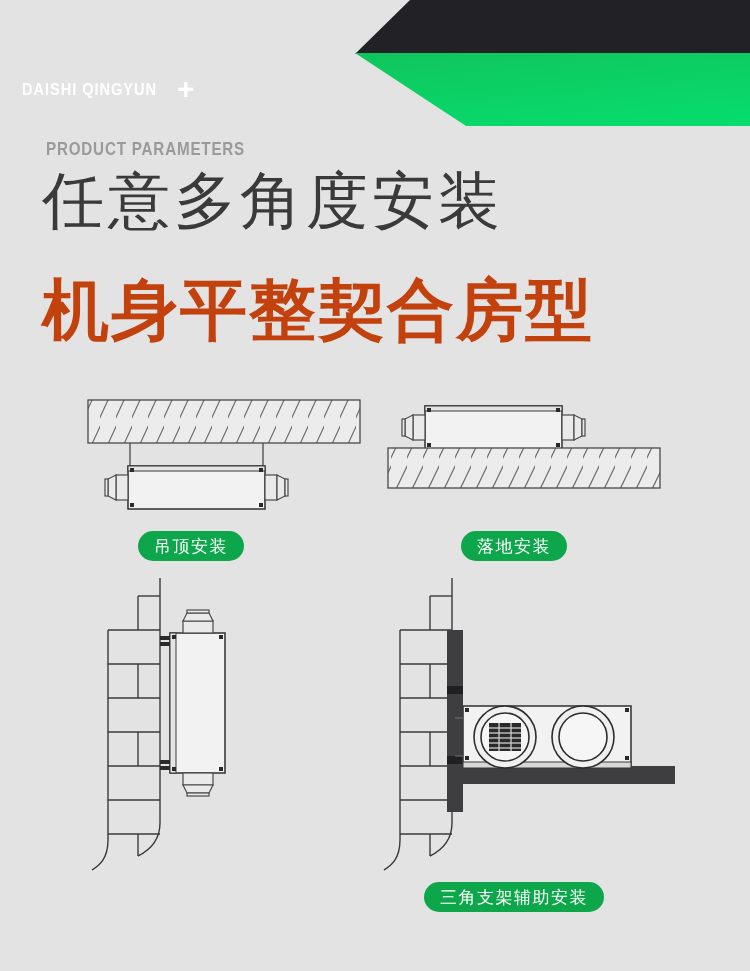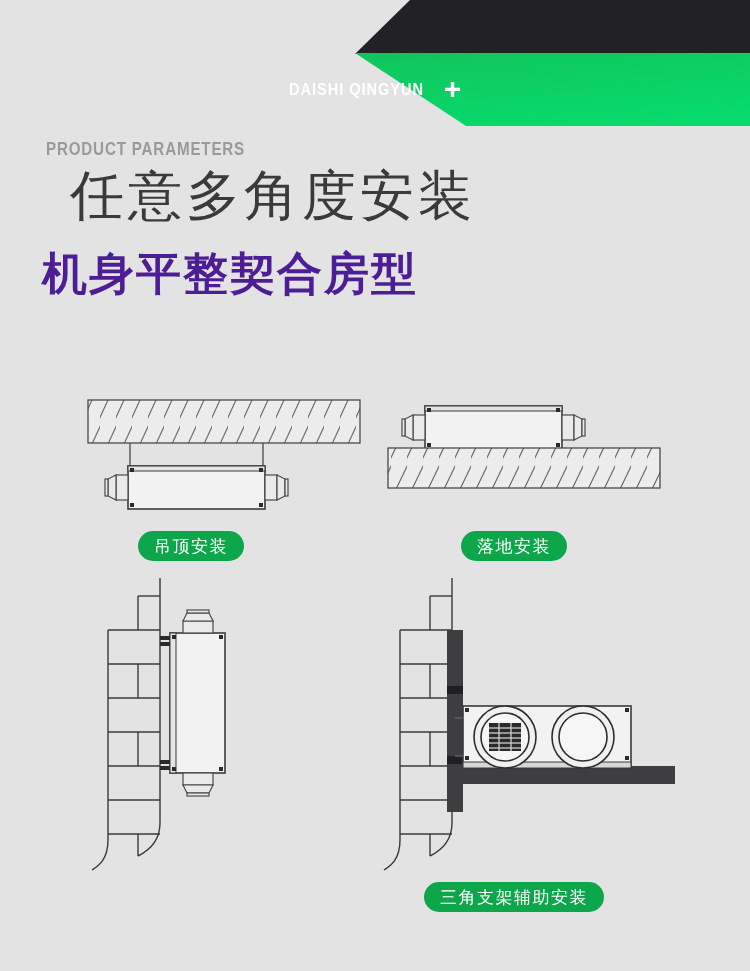--- a/index.html
+++ b/index.html
@@ -18,47 +18,47 @@
     background:#222226;
     clip-path:polygon(410px 0, 750px 0, 750px 54px, 355px 54px);
   }
   .hdr-green{
     position:absolute;top:53px;left:0;width:750px;height:73px;
     background:linear-gradient(175deg,#0db95b 0%,#0fc95f 35%,#06dd6e 100%);
     clip-path:polygon(355px 0, 750px 0, 750px 73px, 466px 73px);
   }
   .brand-row{
     position:absolute;top:53px;left:0;width:750px;height:73px;
-    display:flex;align-items:center;justify-content:center;
+    display:flex;align-items:center;justify-content:flex-start;
     padding-right:22px;box-sizing:border-box;
   }
   .brand-name{
     color:#ffffff;font-size:17px;font-weight:bold;
     letter-spacing:1.1px;transform:scaleX(.86);transform-origin:right center;
     font-family:"Liberation Sans",sans-serif;white-space:nowrap;
   }
   .brand-plus{
     color:#ffffff;font-size:30px;font-weight:bold;line-height:1;
     margin-left:20px;margin-top:-2px;
   }
 
   
   .kicker{
     position:absolute;left:46px;top:138px;
     color:#9a9a9a;font-size:19px;font-weight:bold;letter-spacing:1px;
     transform:scaleX(.8);transform-origin:left center;white-space:nowrap;
   }
   .title1{
     position:absolute;left:42px;top:168px;
-    color:#3a3a3a;font-size:54px;font-weight:300;letter-spacing:4px;
-    font-family:"DejaVu Sans",sans-serif;white-space:nowrap;line-height:1.05;margin-left:28px;
+    color:#3a3a3a;font-size:62px;font-weight:300;letter-spacing:4px;
+    font-family:"DejaVu Sans",sans-serif;white-space:nowrap;line-height:1.05;
   }
   .title2{
-    position:absolute;left:42px;top:250px;
-    color:#4c1d95;font-size:45px;font-weight:bold;letter-spacing:2px;
+    position:absolute;left:42px;top:275px;
+    color:#c2410c;font-size:67px;font-weight:bold;letter-spacing:2px;
     font-family:"DejaVu Sans",sans-serif;white-space:nowrap;line-height:1.05;
   }
 
   
   .grid{position:absolute;left:0;top:378px;width:750px;height:560px;}
   .cell{position:absolute;}
   .c1{left:20px;top:0;width:355px;height:185px;}
   .c2{left:375px;top:0;width:355px;height:185px;}
   .c3{left:20px;top:200px;width:355px;height:300px;}
   .c4{left:375px;top:200px;width:355px;height:300px;}

